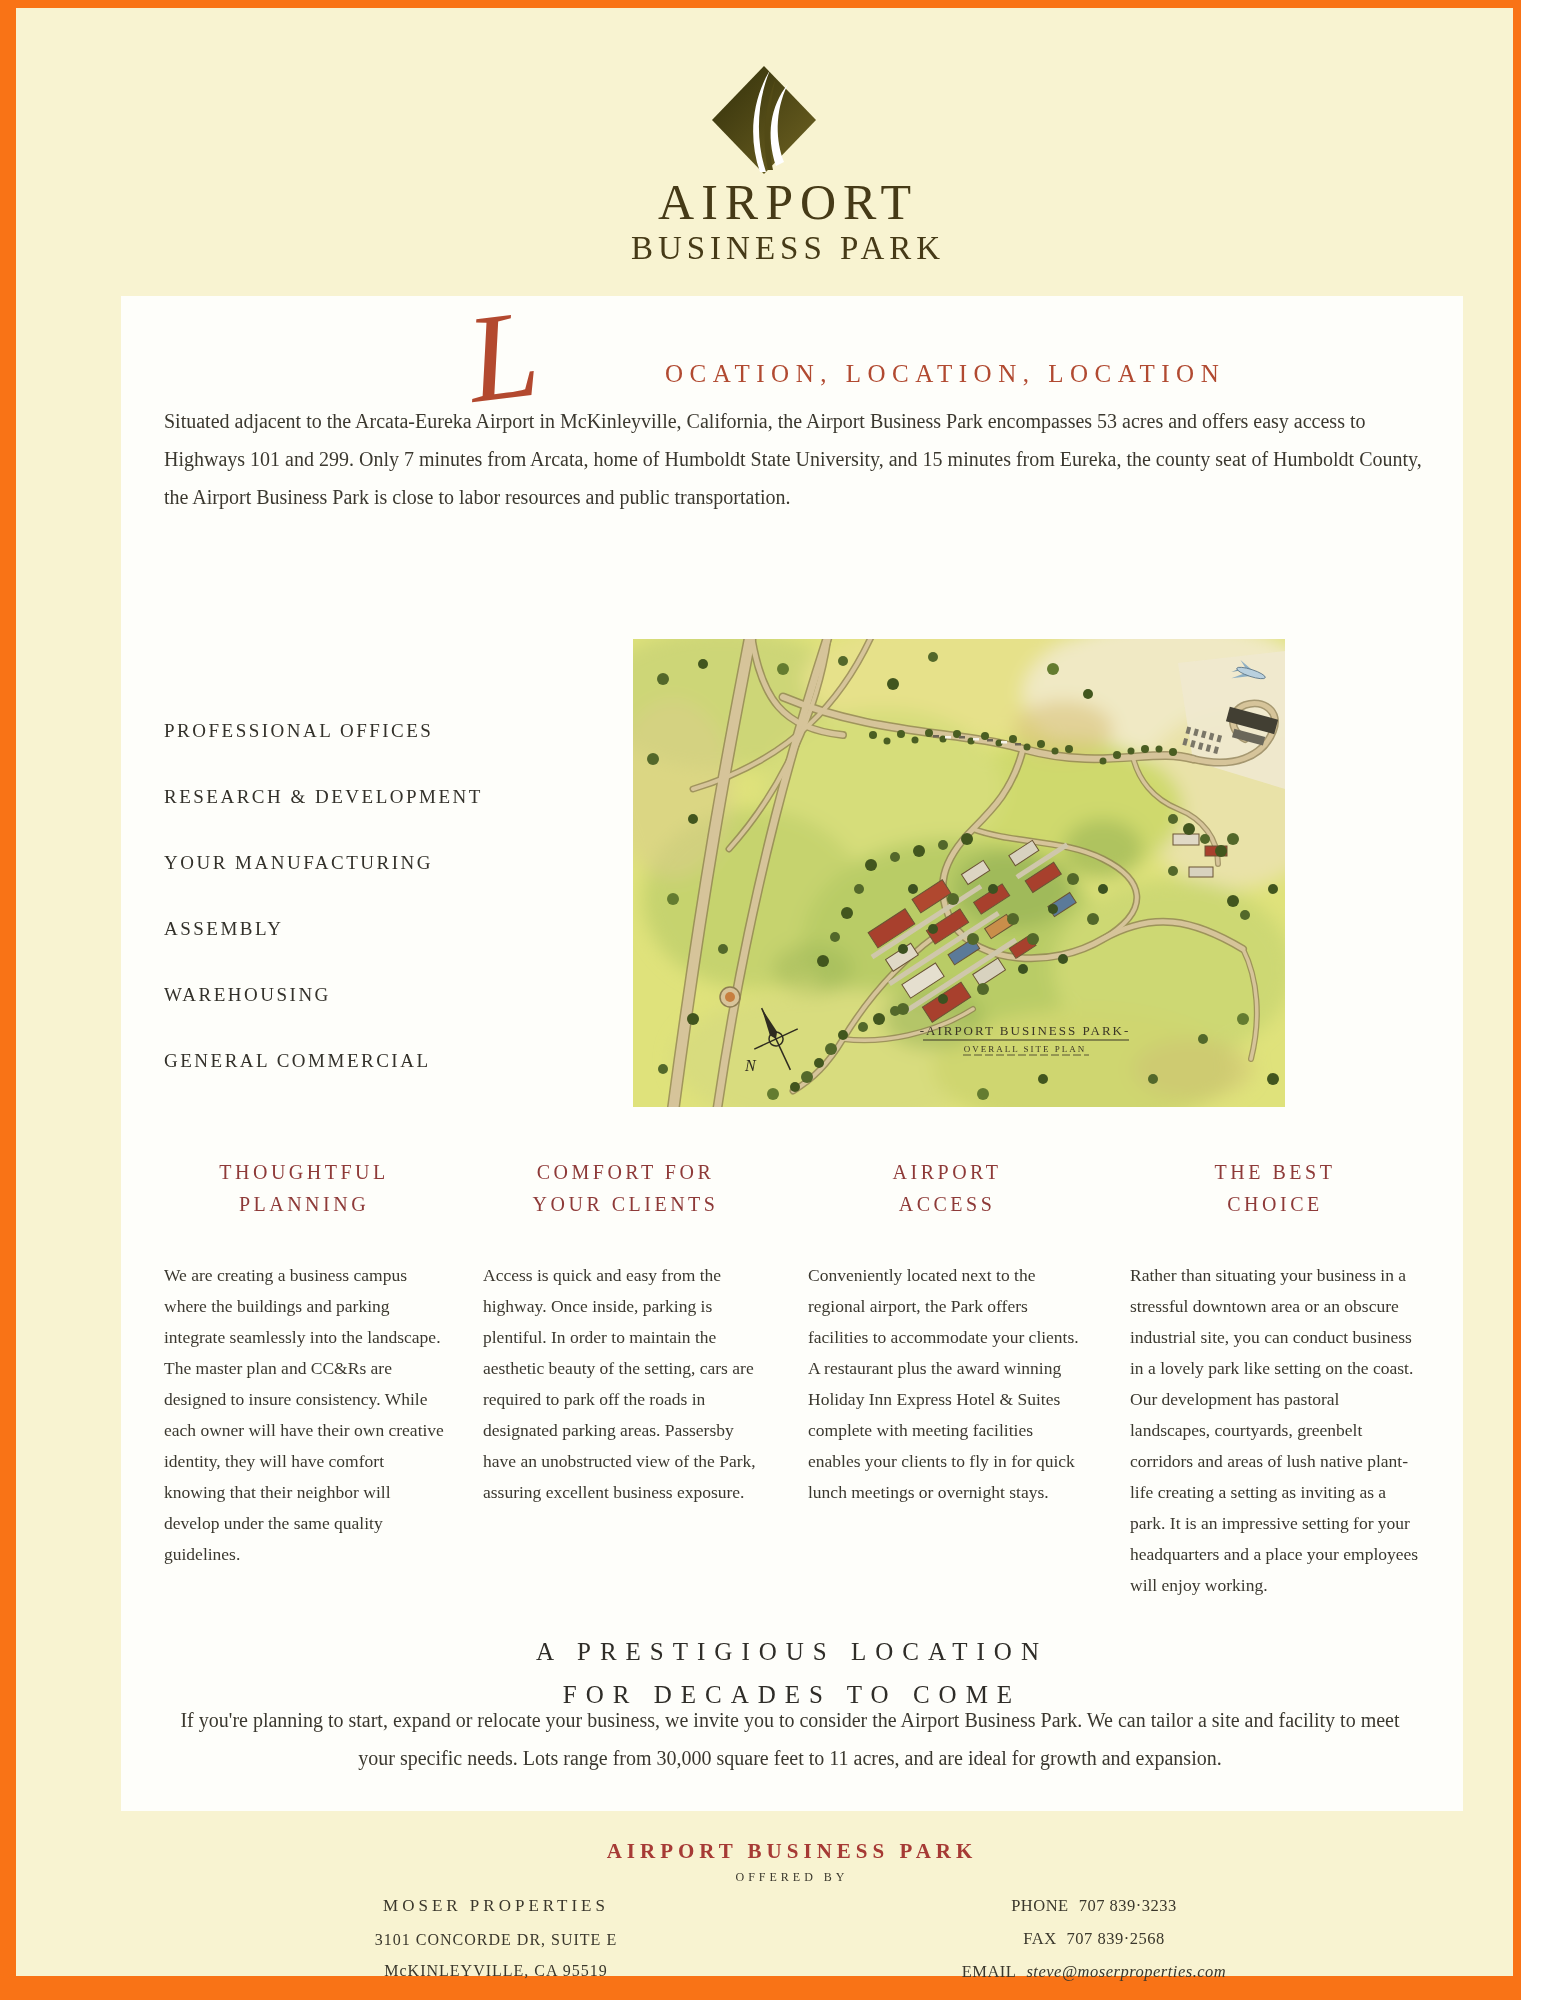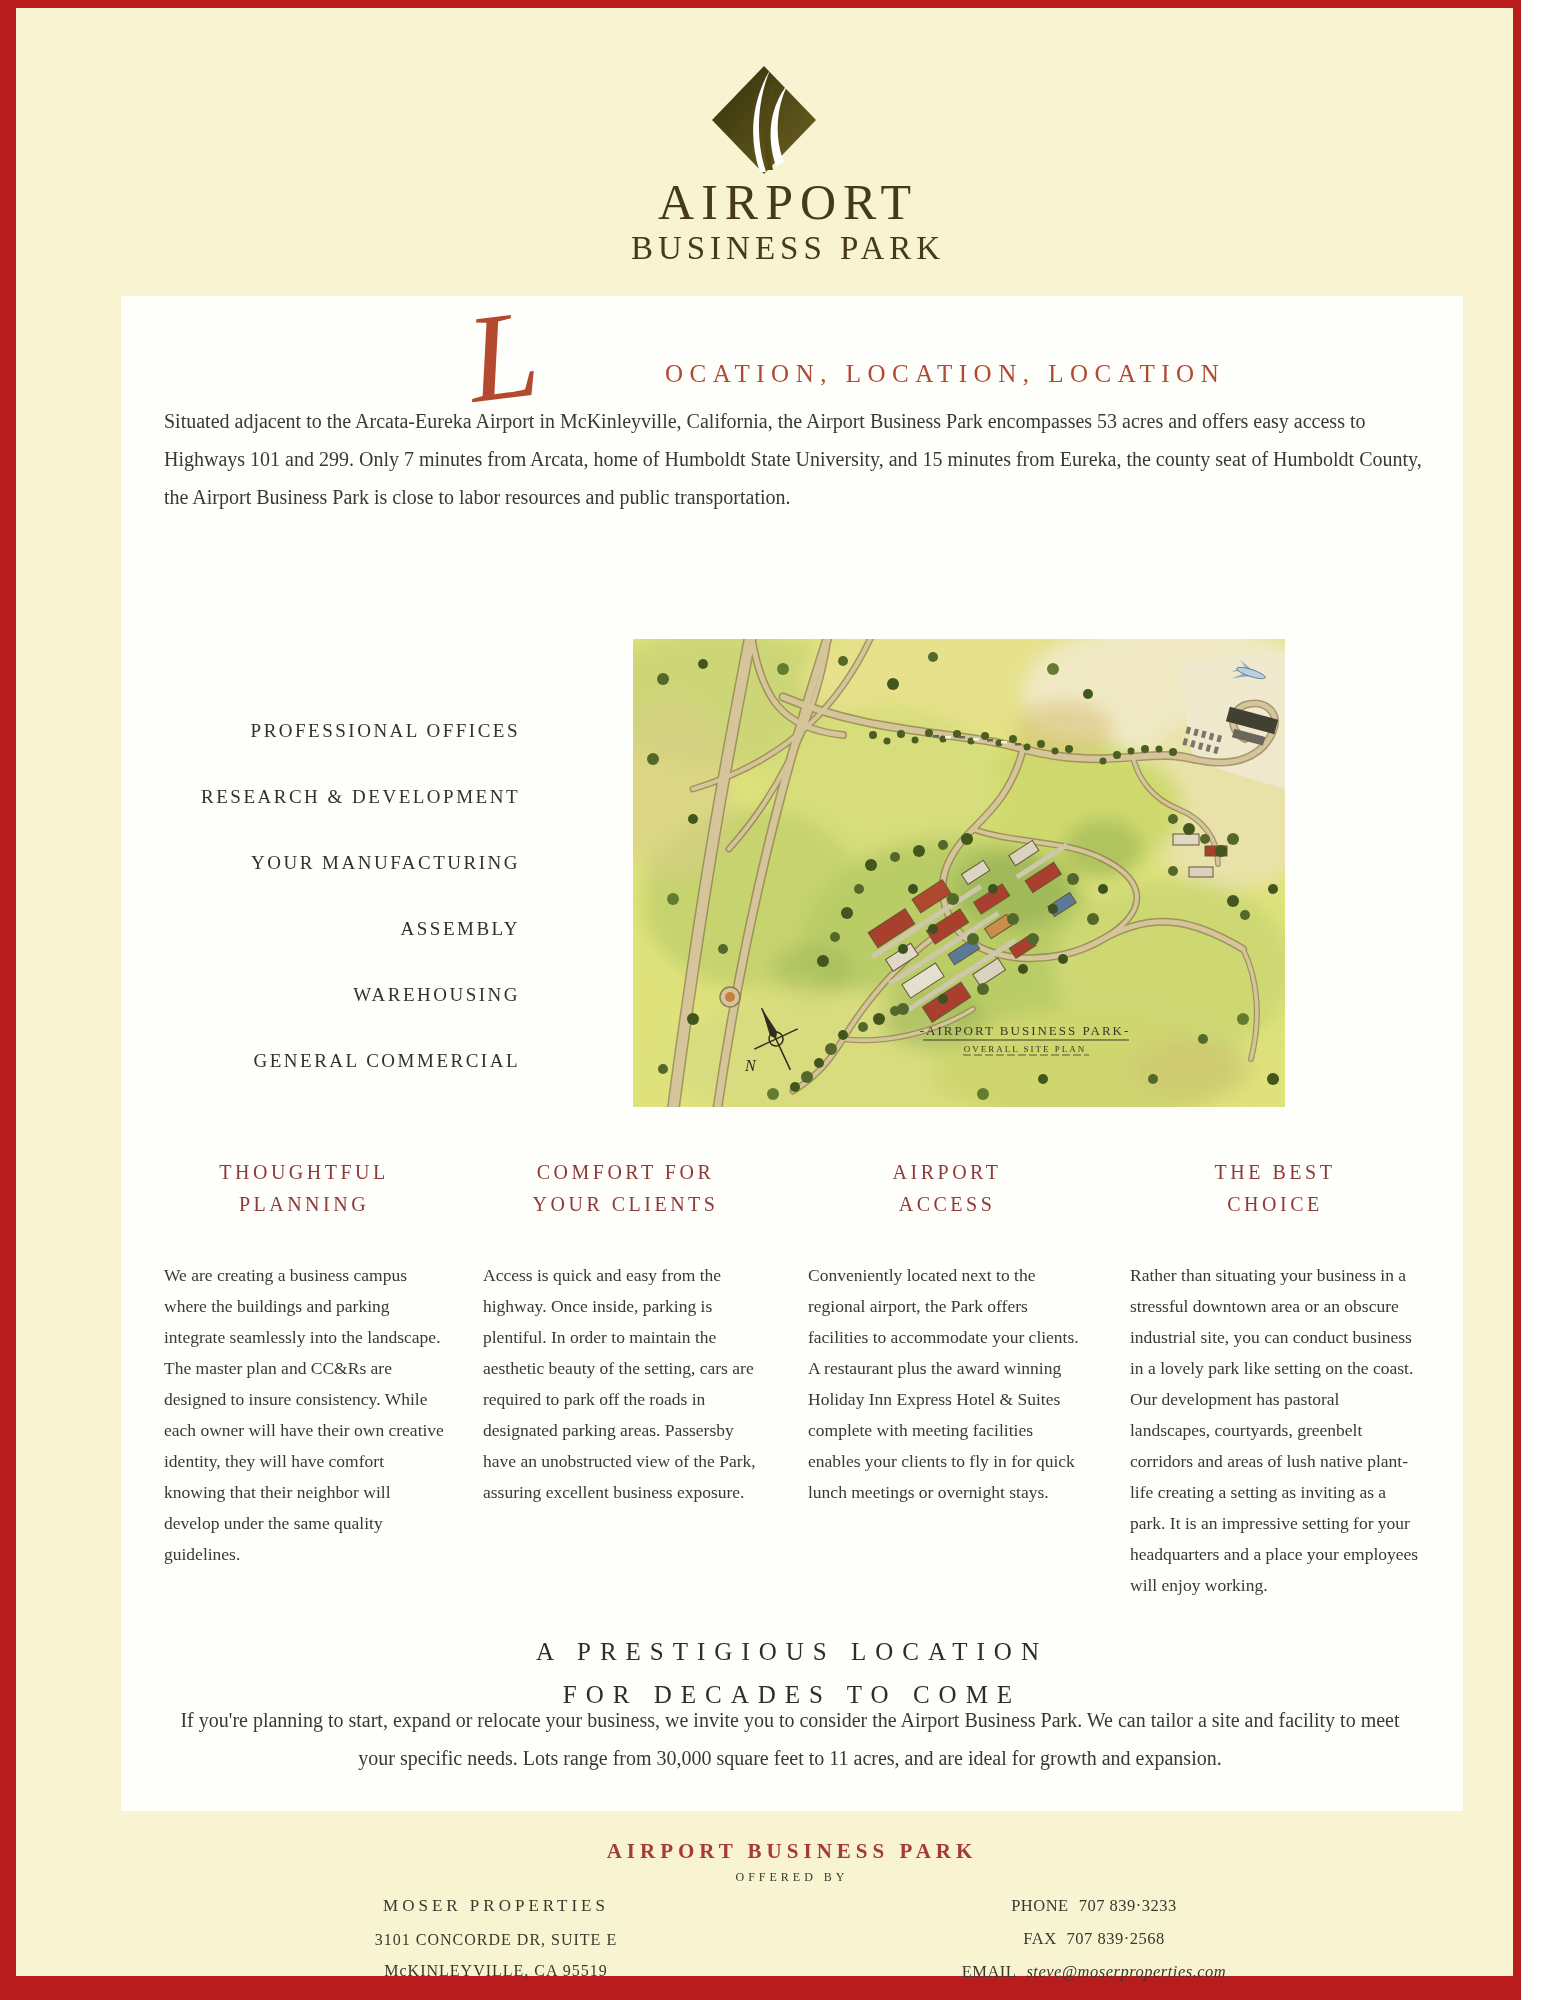--- a/index.html
+++ b/index.html
@@ -1,34 +1,34 @@
 <!DOCTYPE html>
 <html><head>
 <meta charset="utf-8">
 <style>
   html,body{margin:0;padding:0;}
   body{width:1545px;height:2000px;background:#ffffff;font-family:"Liberation Serif",serif;}
-  .scan{position:relative;width:1521px;height:2000px;background:#b91c1c;overflow:hidden;}
+  .scan{position:relative;width:1521px;height:2000px;background:#f97316;overflow:hidden;}
   .page{position:absolute;left:16px;top:8px;width:1497px;height:1968px;background:#f8f3d1;}
   .abs{position:absolute;}
   .panel{position:absolute;left:105px;top:288px;width:1342px;height:1515px;background:#fefefa;}
 
   
   .logo-title{font-size:50px;letter-spacing:7px;color:#463a17;text-align:center;white-space:nowrap;}
   .logo-sub{font-size:33px;letter-spacing:5px;color:#463a17;text-align:center;white-space:nowrap;}
 
   
   .dropcap{font-size:125px;line-height:100px;font-style:italic;color:#b3492f;transform:rotate(-7deg);}
   .headline-rest{font-size:25px;letter-spacing:6.5px;color:#b14a31;white-space:nowrap;}
 
   
   .intro{font-size:20px;line-height:38px;color:#3b382f;width:1262px;}
 
   
-  .uses{width:356px;text-align:right;}
+  .uses{width:356px;}
   .uses div{font-size:19px;letter-spacing:2.5px;color:#33312a;margin-bottom:44px;white-space:nowrap;}
 
   
   .feat-head{font-size:20px;line-height:32px;letter-spacing:3.5px;color:#8e3a38;text-align:center;white-space:nowrap;}
   .feat-body{font-size:17.5px;line-height:31px;color:#3b382f;}
 
   
   .closing-head{font-size:25px;line-height:43px;letter-spacing:9px;color:#2f2d28;text-align:center;white-space:nowrap;}
   .closing-body{font-size:20px;line-height:38px;color:#3b382f;text-align:center;}
 

